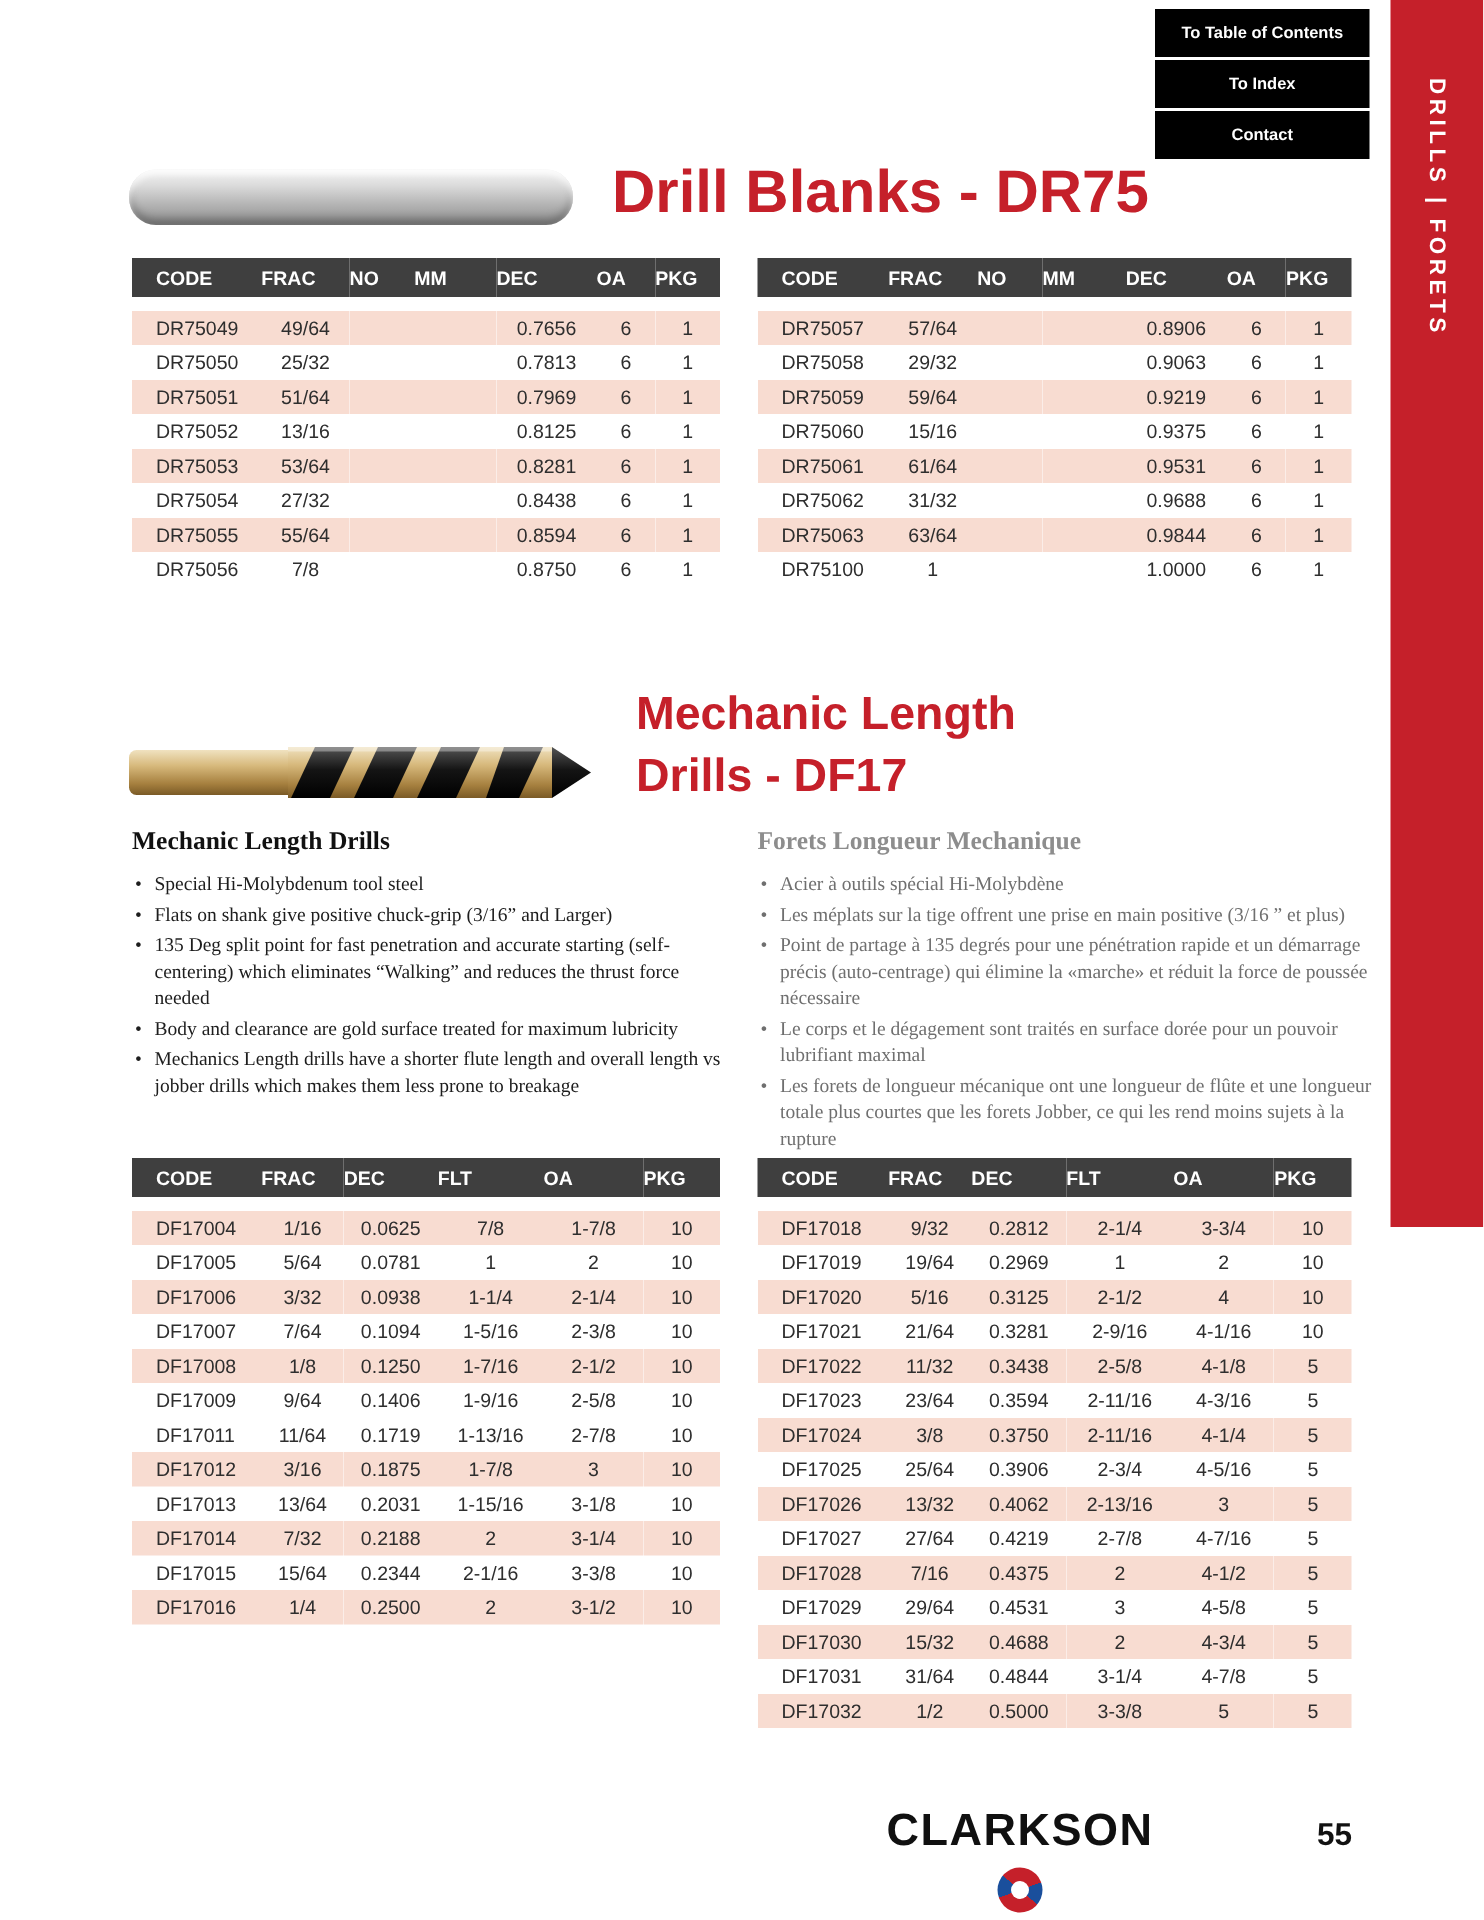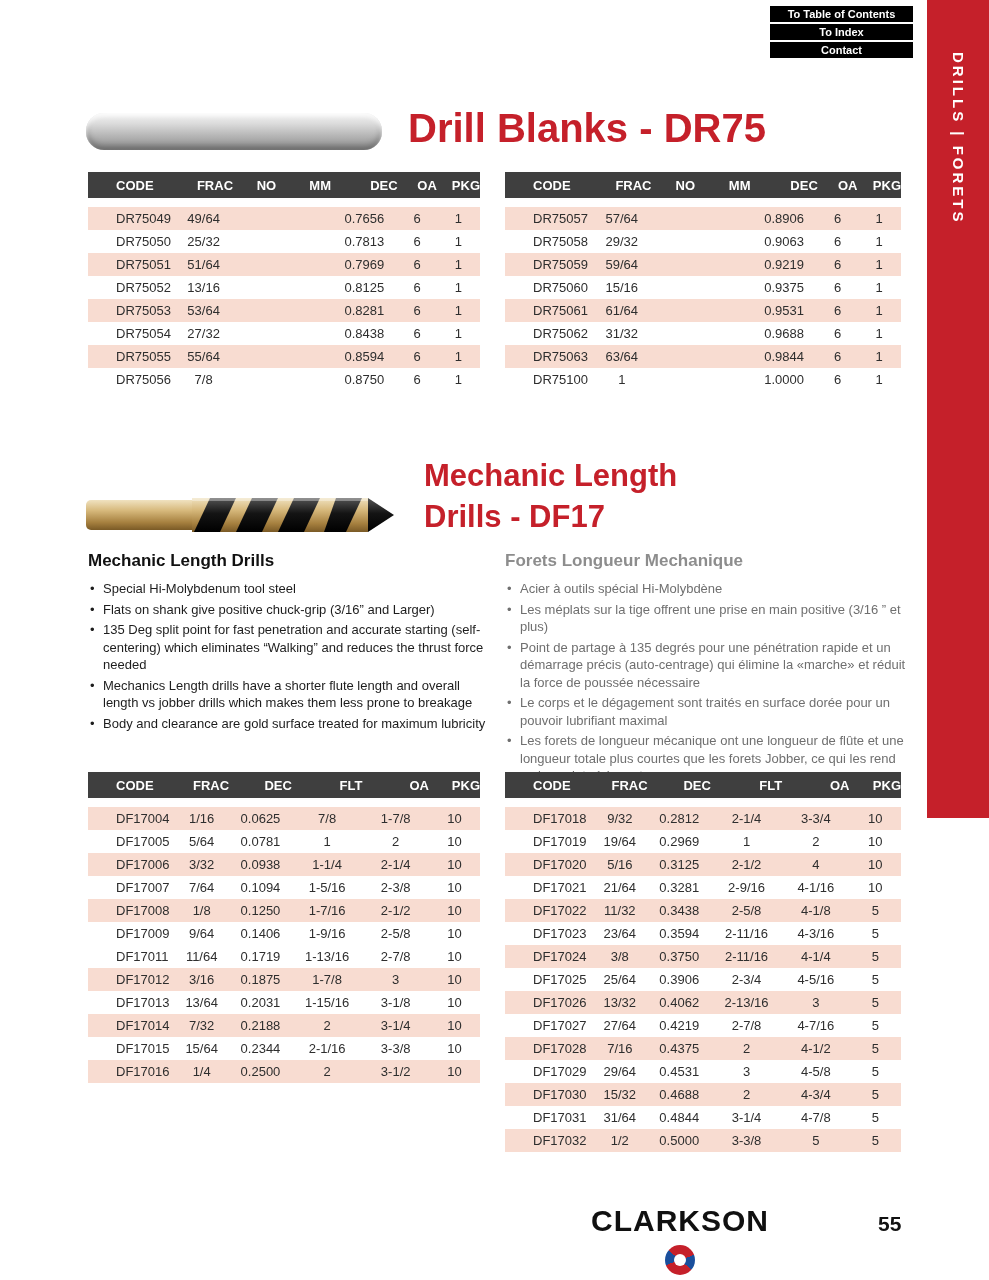--- a/index.html
+++ b/index.html
@@ -2,21 +2,21 @@
 <html style="--accent_red: #c5202a; --table_header: #3f3f3f; --row_pink: #f8dcd1; --text_dark: #2e2e2e; --text_gray: #6f6f6f;"><head>
 <meta charset="utf-8">
 <style>
   * { margin:0; padding:0; box-sizing:border-box; }
   html,body { background:#ffffff; }
   body { font-family:"Liberation Sans", sans-serif; }
   .page { position:relative; width:989px; height:1280px; background:#fff; overflow:hidden; }
 
   
   .nav { position:absolute; top:6px; left:770px; width:143px; display:flex; flex-direction:column; gap:2px; }
-  .navbtn { display:block; background:#000; color:#fff; border:0; height:16px; line-height:16px;
+  .navbtn { display:block; background:#000; color:#fff; border:0; height:32px; line-height:16px;
             font-family:"Liberation Sans",sans-serif; font-size:11px; font-weight:bold; cursor:pointer; }
 
   
   .sidebar { position:absolute; top:0; right:0; width:62px; height:818px; background:var(--accent_red,#c5202a);
              display:flex; justify-content:center; }
   .sidebar-label { writing-mode:vertical-rl; color:#fff; font-weight:bold; font-size:15px; letter-spacing:3px; margin-top:52px; }
 
   
   .title1 { position:absolute; left:408px; top:106px; font-size:40px; font-weight:bold; color:var(--accent_red,#c5202a); }
   .title2 { position:absolute; left:424px; top:455px; font-size:31px; font-weight:bold; color:var(--accent_red,#c5202a); line-height:41px; }
@@ -27,33 +27,33 @@
          box-shadow:inset 0 3px 4px rgba(255,255,255,.85), inset 0 -4px 6px rgba(0,0,0,.28); }
   .drillbit { position:absolute; left:84px; top:486px; }
 
   
   .tablewrap { position:absolute; }
   .dr75-left  { left:88px;  top:172px; width:392px; }
   .dr75-right { left:505px; top:172px; width:396px; }
   .df17-left  { left:88px;  top:772px; width:392px; }
   .df17-right { left:505px; top:772px; width:396px; }
   table { width:100%; border-collapse:collapse; table-layout:fixed; font-size:13px; color:var(--text_dark,#2e2e2e); }
-  thead th { background:var(--table_header,#3f3f3f); color:#fff; font-weight:bold; font-size:13px; height:26px; text-align:right; }
+  thead th { background:var(--table_header,#3f3f3f); color:#fff; font-weight:bold; font-size:13px; height:26px; text-align:left; }
   tr.spacer td { height:9px; background:#fff; }
   tbody td { height:23px; text-align:center; overflow:hidden; white-space:nowrap; }
   tbody tr.odd  { background:var(--row_pink,#f8dcd1); }
   tbody tr.even { background:#fff; }
-  th:first-child, td:first-child { text-align:left; padding-left:28px; }
+  th:first-child, td:first-child { text-align:left; padding-left:16px; }
   .t7 th:nth-child(1){width:22%} .t7 th:nth-child(2){width:15%} .t7 th:nth-child(3){width:11%}
   .t7 th:nth-child(4){width:14%} .t7 th:nth-child(5){width:17%} .t7 th:nth-child(6){width:10%} .t7 th:nth-child(7){width:11%}
   .t6 th:nth-child(1){width:22%} .t6 th:nth-child(2){width:14%} .t6 th:nth-child(3){width:16%}
   .t6 th:nth-child(4){width:18%} .t6 th:nth-child(5){width:17%} .t6 th:nth-child(6){width:13%}
 
   
-  .desc { position:absolute; top:551px; }
+  .desc { position:absolute; top:551px;font-family:Liberation Serif, serif; }
   .desc.en { left:88px;  width:398px; color:#1d1d1d; }
   .desc.fr { left:505px; width:412px; color:var(--text_gray,#6f6f6f); }
   .desc h2 { font-size:17px; margin-bottom:9px; }
   .desc.en h2 { color:#111; }
   .desc.fr h2 { color:#8d8d8d; }
   .desc ul { list-style:none; }
   .desc li { position:relative; padding-left:15px; font-size:13px; line-height:17.5px; margin-bottom:3px; }
   .desc li::before { content:"•"; position:absolute; left:2px; }
 
   
@@ -296,22 +296,22 @@
   </svg>
 
   <h1 class="title2"><span>Mechanic Length</span><br><span>Drills - DF17</span></h1>
 
   <div class="desc en">
     <h2>Mechanic Length Drills</h2>
     <ul>
         <li>Special Hi-Molybdenum tool steel</li>
         <li>Flats on shank give positive chuck-grip (3/16” and Larger)</li>
         <li>135 Deg split point for fast penetration and accurate starting (self-centering) which eliminates “Walking” and reduces the thrust force needed</li>
+        <li>Body and clearance are gold surface treated for maximum lubricity</li>
         <li>Mechanics Length drills have a shorter flute length and overall length vs jobber drills which makes them less prone to breakage</li>
-        <li>Body and clearance are gold surface treated for maximum lubricity</li>
       </ul>
   </div>
   <div class="desc fr">
     <h2>Forets Longueur Mechanique</h2>
     <ul>
         <li>Acier à outils spécial Hi-Molybdène</li>
         <li>Les méplats sur la tige offrent une prise en main positive (3/16 ” et plus)</li>
         <li>Point de partage à 135 degrés pour une pénétration rapide et un démarrage précis (auto-centrage) qui élimine la «marche» et réduit la force de poussée nécessaire</li>
         <li>Le corps et le dégagement sont traités en surface dorée pour un pouvoir lubrifiant maximal</li>
         <li>Les forets de longueur mécanique ont une longueur de flûte et une longueur totale plus courtes que les forets Jobber, ce qui les rend moins sujets à la rupture</li>

